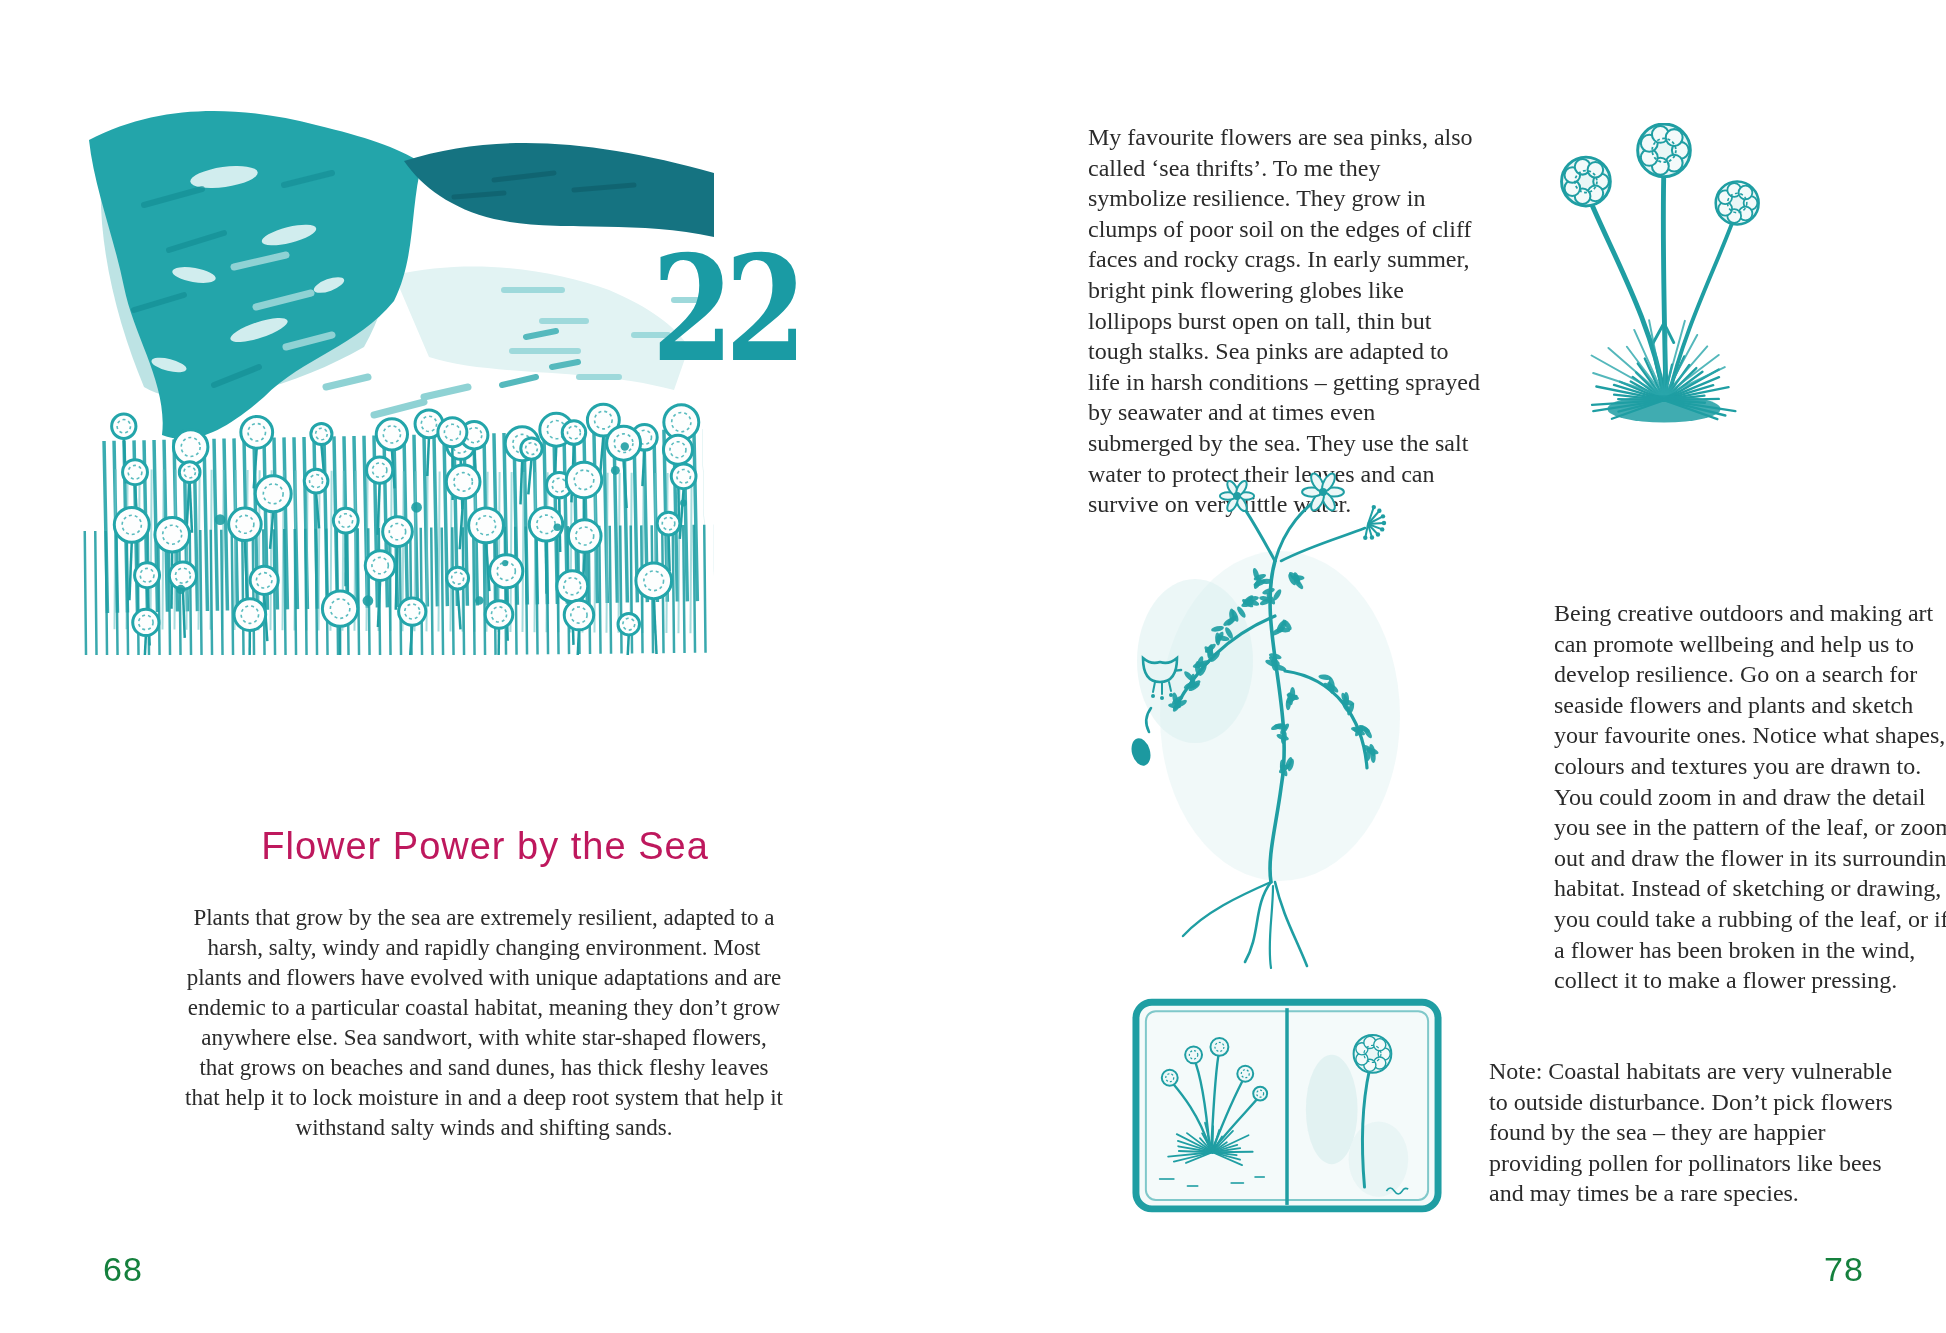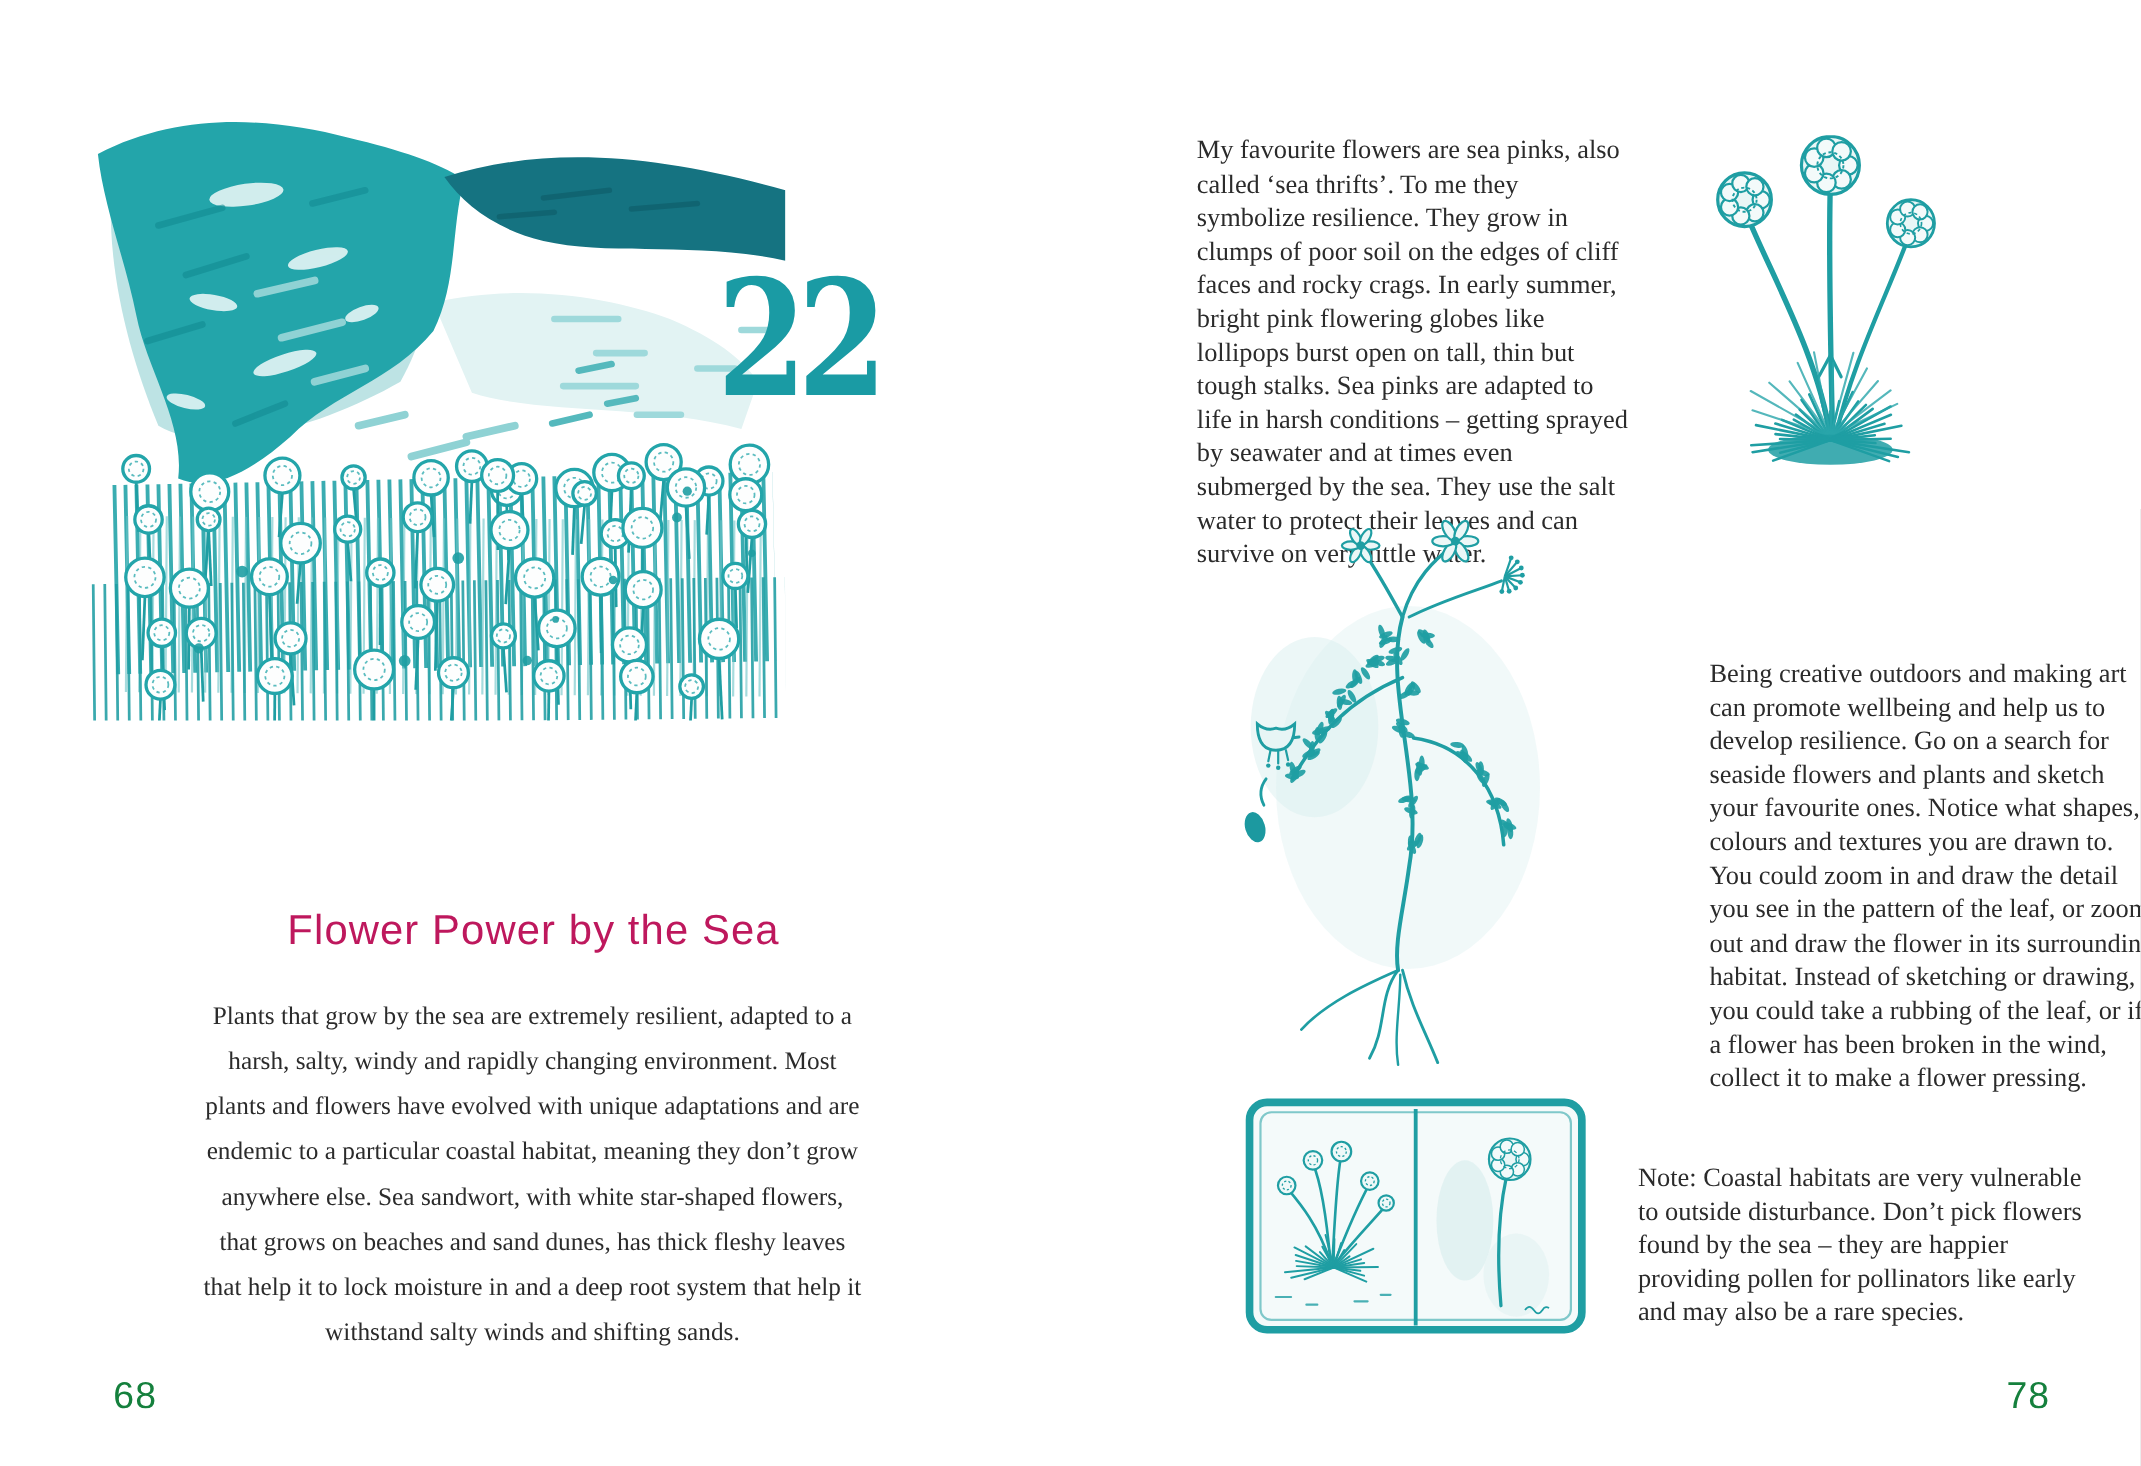--- a/index.html
+++ b/index.html
@@ -29,21 +29,21 @@
     text-align:center;
     font-family:"Liberation Sans",sans-serif;
     font-weight:400;
     font-size:38px;line-height:1.1;
     letter-spacing:1px;
     color:#be185d;
   }
   .left-body{
     left:182px;top:903px;width:604px;
     text-align:center;
-    font-size:23px;line-height:41px;
+    font-size:23px;line-height:30px;
     color:#2b2b2b;
   }
   .col-text{
     font-size:24px;line-height:30.6px;
     color:#2b2b2b;
     text-align:left;
   }
   .col1{left:1088px;top:122px;width:396px;}
   .col2{left:1554px;top:598px;width:406px;}
   .note{left:1489px;top:1056px;width:406px;}
@@ -543,21 +543,21 @@
           <ellipse cx="191.9227761485826" cy="112.40469208211144" rx="6.5" ry="2.6" fill="#1f9ea3" opacity="0.92" transform="rotate(249.50146627565985 191.9227761485826 112.40469208211144)"></ellipse>
           <ellipse cx="189.22678396871945" cy="110.53958944281526" rx="6.5" ry="2.6" fill="#1f9ea3" opacity="0.92" transform="rotate(219.2375366568915 189.22678396871945 110.53958944281526)"></ellipse>
           <ellipse cx="193.56500488758553" cy="117.90615835777126" rx="6.5" ry="2.6" fill="#1f9ea3" opacity="0.92" transform="rotate(49.266862170087975 193.56500488758553 117.90615835777126)"></ellipse>
           <ellipse cx="193.0039100684262" cy="111.75953079178886" rx="6.5" ry="2.6" fill="#1f9ea3" opacity="0.92" transform="rotate(182.2873900293255 193.0039100684262 111.75953079178886)"></ellipse>
         </g>
     </svg>
   </div>
 
   <div class="abs col-text col2 serif">Being creative outdoors and making art can promote wellbeing and help us to develop resilience. Go on a search for seaside flowers and plants and sketch your favourite ones. Notice what shapes, colours and textures you are drawn to. You could zoom in and draw the detail you see in the pattern of the leaf, or zoom out and draw the flower in its surrounding habitat. Instead of sketching or drawing, you could take a rubbing of the leaf, or if a flower has been broken in the wind, collect it to make a flower pressing.</div>
 
-  <div class="abs col-text note serif">Note: Coastal habitats are very vulnerable to outside disturbance. Don’t pick flowers found by the sea – they are happier providing pollen for pollinators like early and may also be a rare species.</div>
+  <div class="abs col-text note serif">Note: Coastal habitats are very vulnerable to outside disturbance. Don’t pick flowers found by the sea – they are happier providing pollen for pollinators like bees and may times be a rare species.</div>
 
   <div class="ill" style="left:1128px;top:988px;width:318px;height:248px;">
     <svg viewBox="0 0 320 245" width="318" height="248">
       <rect x="8" y="12" width="304" height="208" rx="16" fill="#f4fafa" stroke="#1f9ea3" stroke-width="7"></rect>
       <rect x="18" y="21" width="284" height="190" rx="10" fill="none" stroke="#1f9ea3" stroke-width="2" opacity="0.55"></rect>
       <line x1="160" y1="18" x2="160" y2="216" stroke="#1f9ea3" stroke-width="3.5"></line>
 
       <g stroke="#1f9ea3" fill="none" stroke-linecap="round" stroke-width="2.4">
         <path d="M82,158 C70,122 52,102 42,90"></path>
         <path d="M82,158 C78,112 72,82 66,68"></path>

